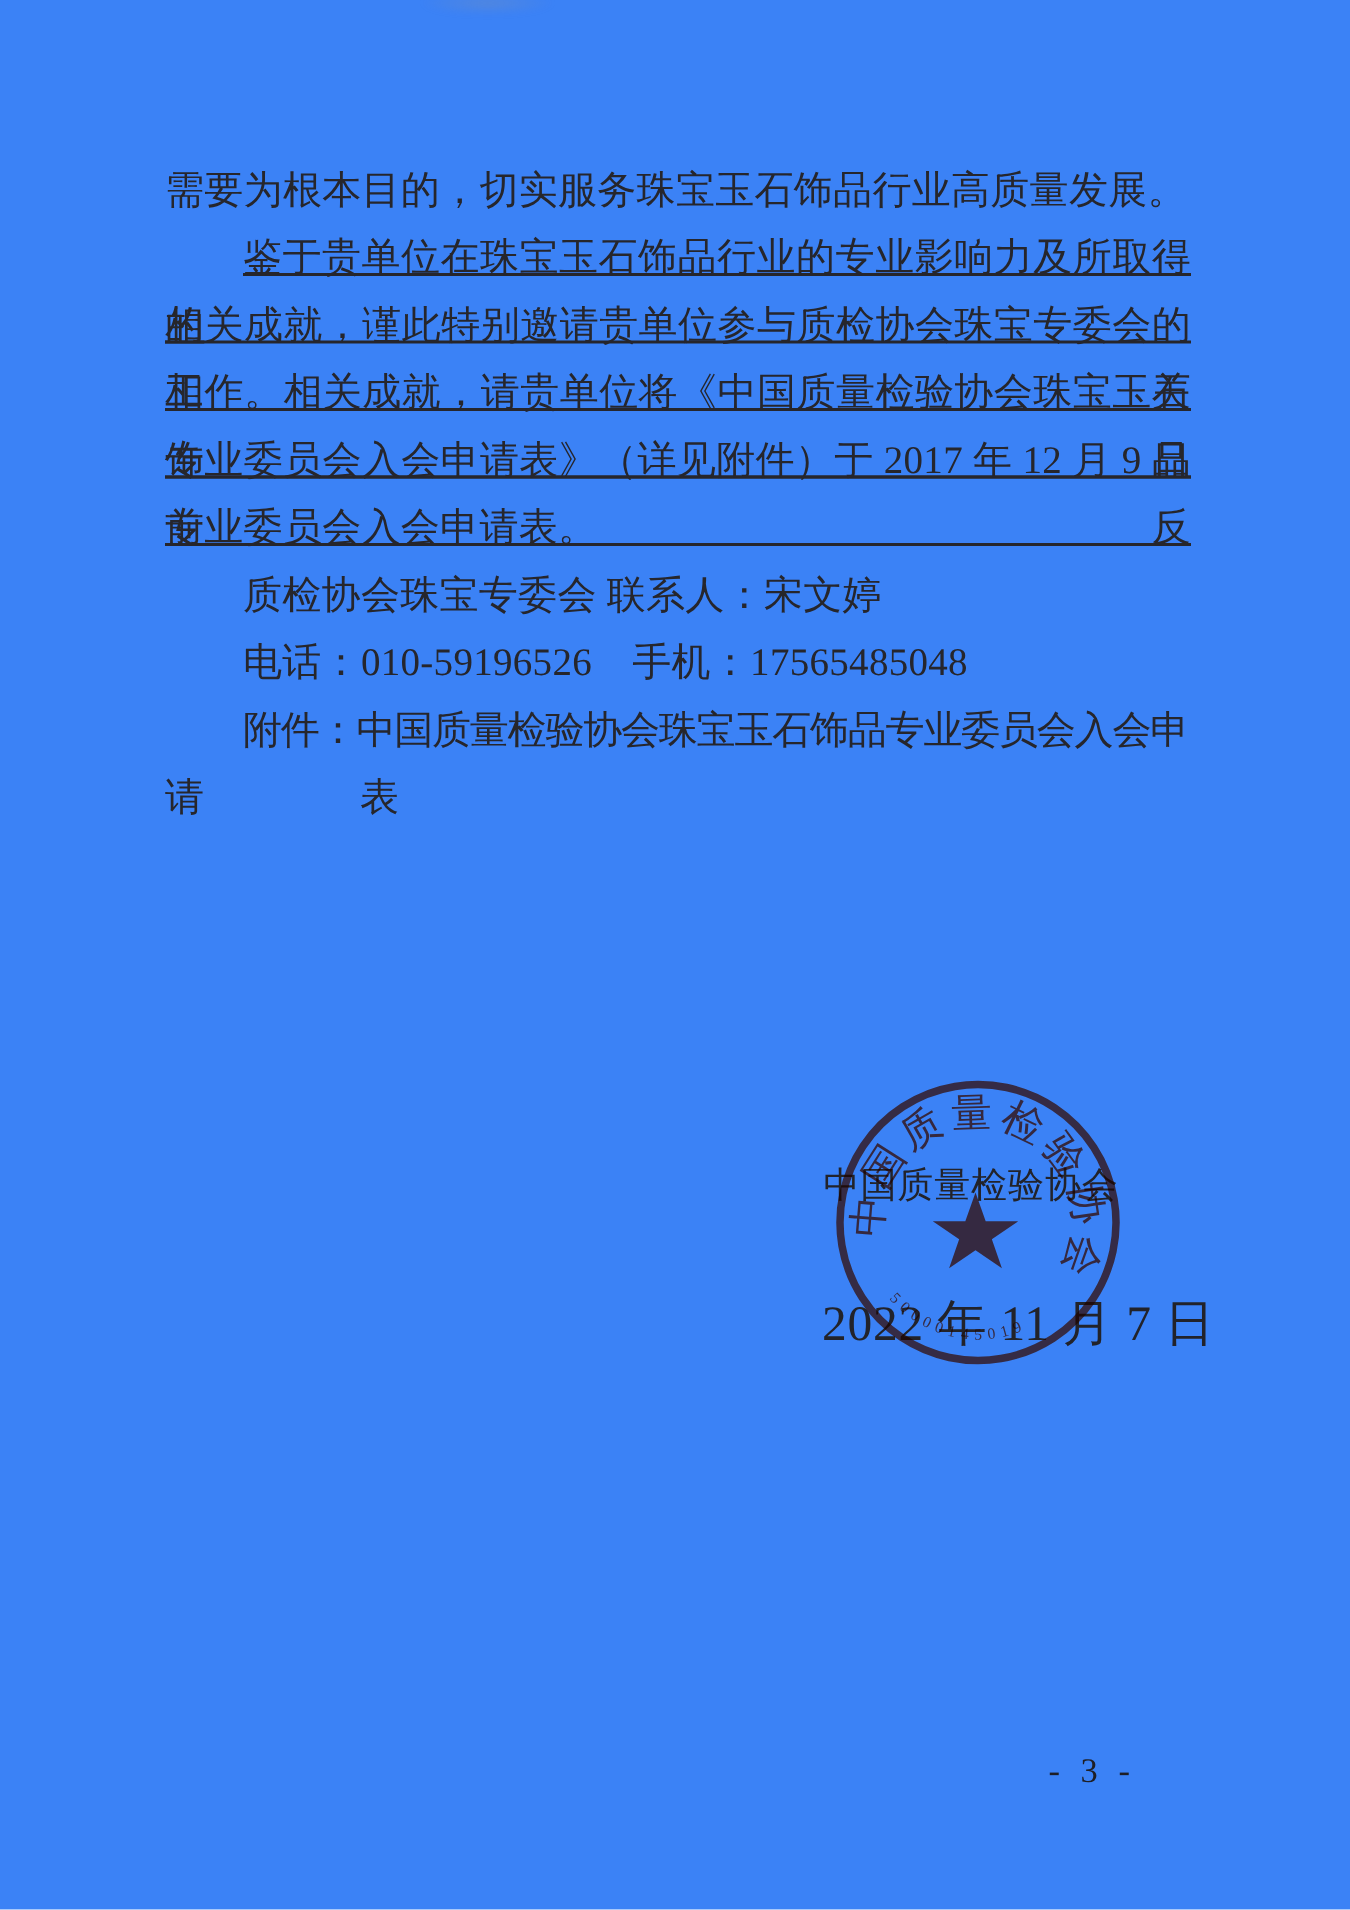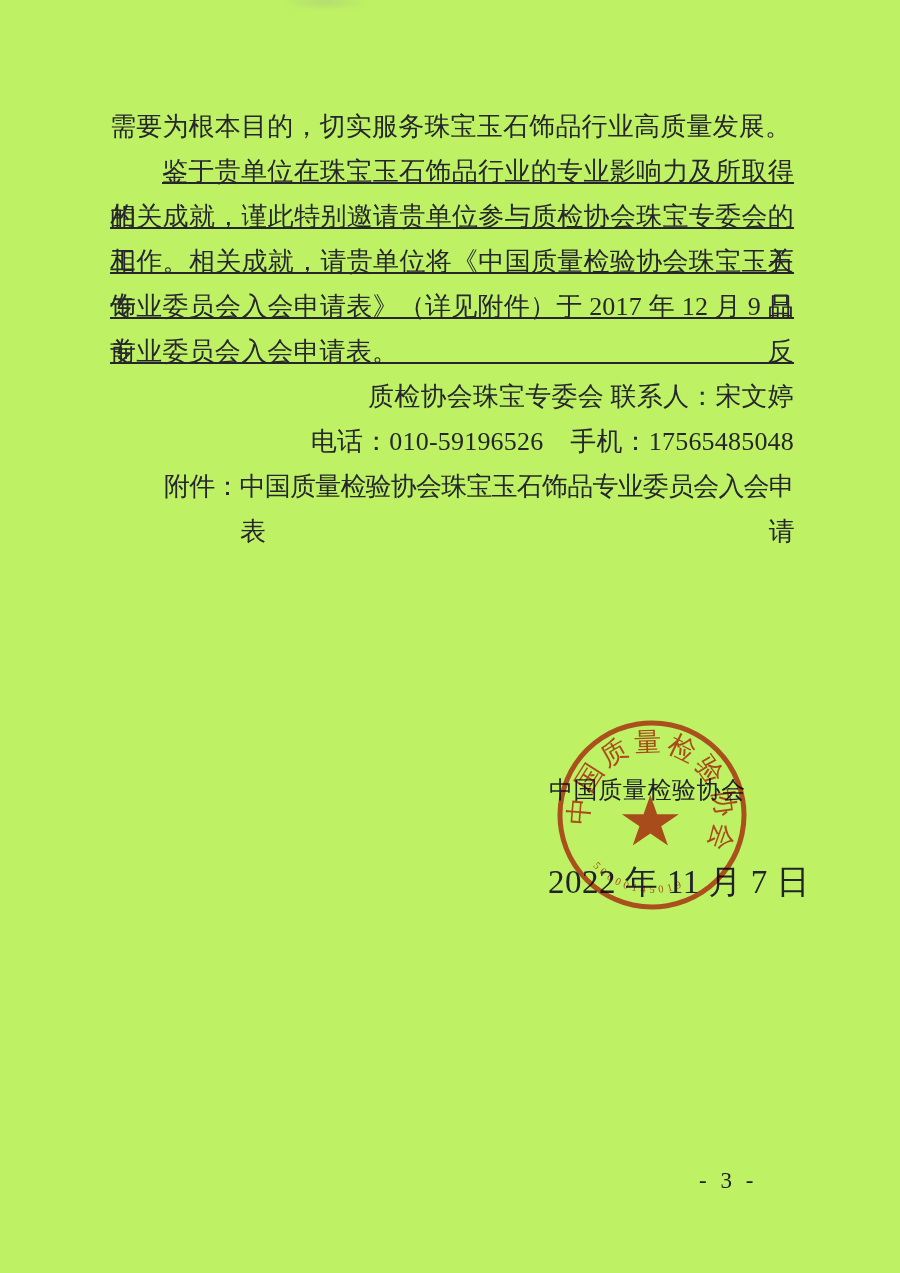--- a/index.html
+++ b/index.html
@@ -4,33 +4,33 @@
 <style>
   html, body { margin: 0; padding: 0; }
   body {
     width: 900px; height: 1273px;
     background: #ffffff;
     position: relative;
     overflow: hidden;
     font-family: "Liberation Serif", "DejaVu Serif", serif;
     color: #26262c;
   }
-  .page { position: absolute; inset: 0; background: #bef264; }
+  .page { position: absolute; inset: 0; background: #3b82f6; }
   
   .scan-mark {
     position: absolute; left: 280px; top: -6px; width: 90px; height: 16px;
     background: radial-gradient(closest-side, rgba(150,150,155,0.25), rgba(150,150,155,0));
     filter: blur(2px);
   }
   .body-text {
     position: absolute; left: 110px; top: 104px; width: 684px;
     font-size: 26px; line-height: 45px; letter-spacing: 0.2px;
   }
   .line { height: 45px; }
-  .indent { text-indent: 52px; text-align: right; }
+  .indent { text-indent: 52px; }
   .fill { text-align: justify; text-align-last: justify; text-justify: inter-character; text-decoration: underline; }
   .pre { white-space: pre-wrap; }
   .tight { letter-spacing: -1px; }
   .attachment { letter-spacing: -0.8px; }
   .attach-wrap { text-indent: 130px; }
   .sig-org {
     position: absolute; left: 549px; top: 774px;
     font-size: 24px; letter-spacing: 0.6px; color: #22232a;
   }
   .sig-date {

